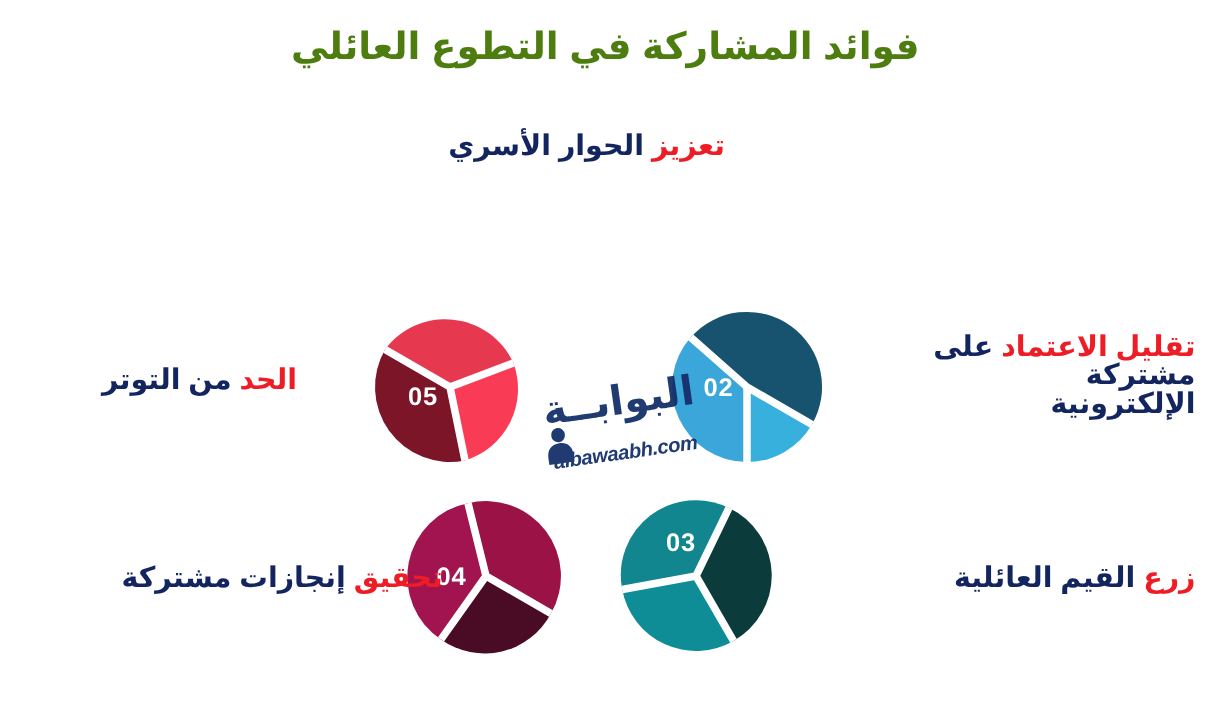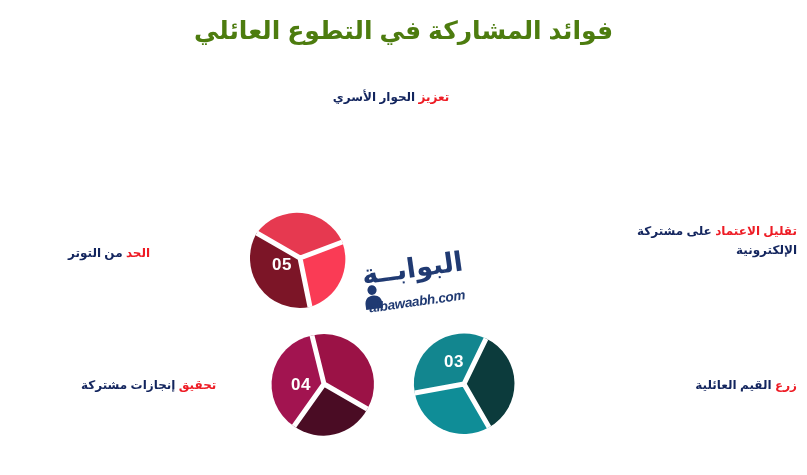--- a/index.html
+++ b/index.html
@@ -51,21 +51,21 @@
     font-size: 17px;
     font-weight: bold;
     fill: #ffffff;
     letter-spacing: 0.5px;
   }
 
   
   .label {
     position: absolute;
     direction: rtl;
-    font-size: 12px;
+    font-size: 19px;
     font-weight: bold;
     color: #13255e;
     line-height: 19px;
     white-space: normal;
   }
   .label .hl {
     color: #ee1c25;
   }
   .label.right-side { text-align: right; }
   .label.left-side  { text-align: left; margin-left: 28px; }
@@ -113,20 +113,31 @@
   }
 </style>
 </head>
 <body>
 
 <div id="canvas">
 
   <div id="title">فوائد المشاركة في التطوع العائلي</div>
 
 
+  <div class="pie-wrap" id="pie-02-wrap" style="left:446px; top:206px;">
+    <svg class="pie-svg" width="104" height="104" viewBox="0 0 104 104">
+      <g>
+        <path d="M 52 52 L 14.5 18.9 A 50 50 0 0 1 95.3 77 Z" fill="#17536e"></path>
+        <path d="M 52 52 L 52 102 A 50 50 0 0 1 14.5 18.9 Z" fill="#3aa6da"></path>
+        <path d="M 52 52 L 95.3 77 A 50 50 0 0 1 52 102 Z" fill="#38b0de"></path>
+        <path d="M 52 52 L 14.5 18.9 M 52 52 L 95.3 77 M 52 52 L 52 102" stroke="#ffffff" stroke-width="5" fill="none"></path>
+      </g>
+      <text class="pie-num" x="33" y="58" text-anchor="middle">02</text>
+    </svg>
+  </div>
 
   <div class="pie-wrap" id="pie-03-wrap" style="left:412px; top:332px;">
     <svg class="pie-svg" width="104" height="104" viewBox="0 0 104 104">
       <g>
         <path d="M 52 52 L 74 6.6 A 50 50 0 0 1 77 95.3 Z" fill="#0c3b3c"></path>
         <path d="M 52 52 L 2.8 61 A 50 50 0 0 1 74 6.6 Z" fill="#12868f"></path>
         <path d="M 52 52 L 77 95.3 A 50 50 0 0 1 2.8 61 Z" fill="#0f8d97"></path>
         <path d="M 52 52 L 74 6.6 M 52 52 L 2.8 61 M 52 52 L 77 95.3" stroke="#ffffff" stroke-width="5" fill="none"></path>
       </g>
       <text class="pie-num" x="42" y="35" text-anchor="middle">03</text>

